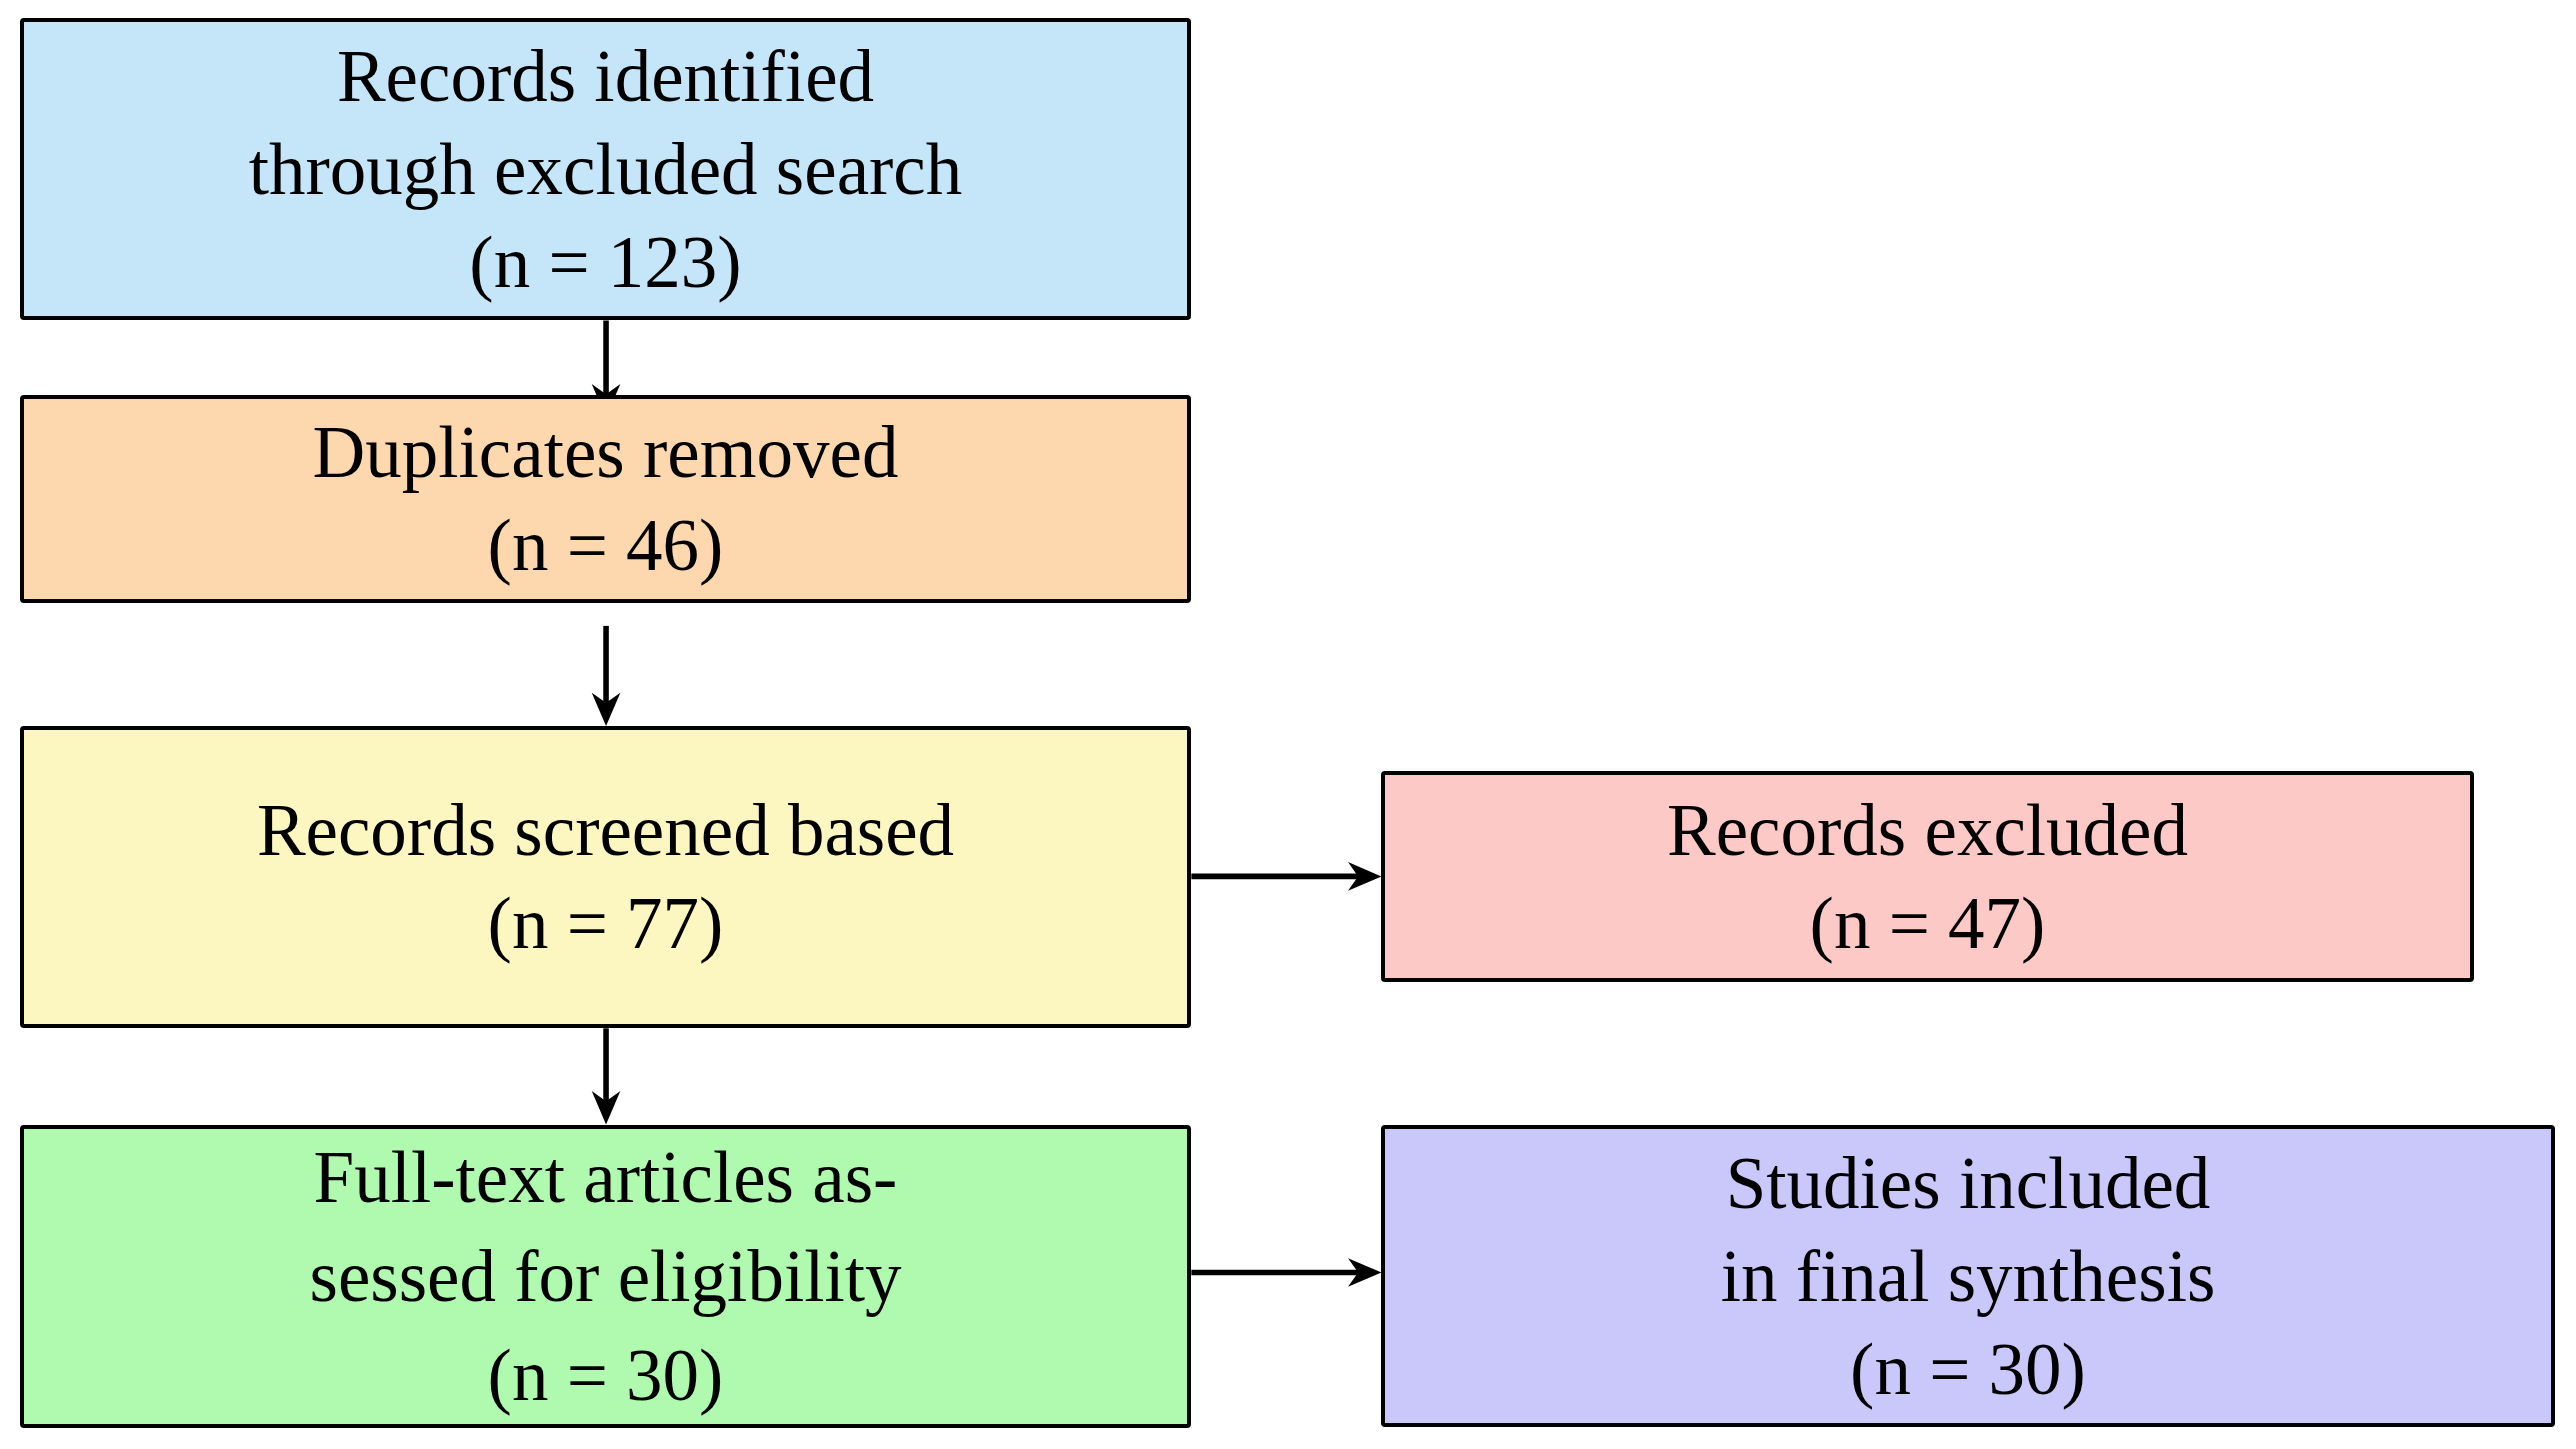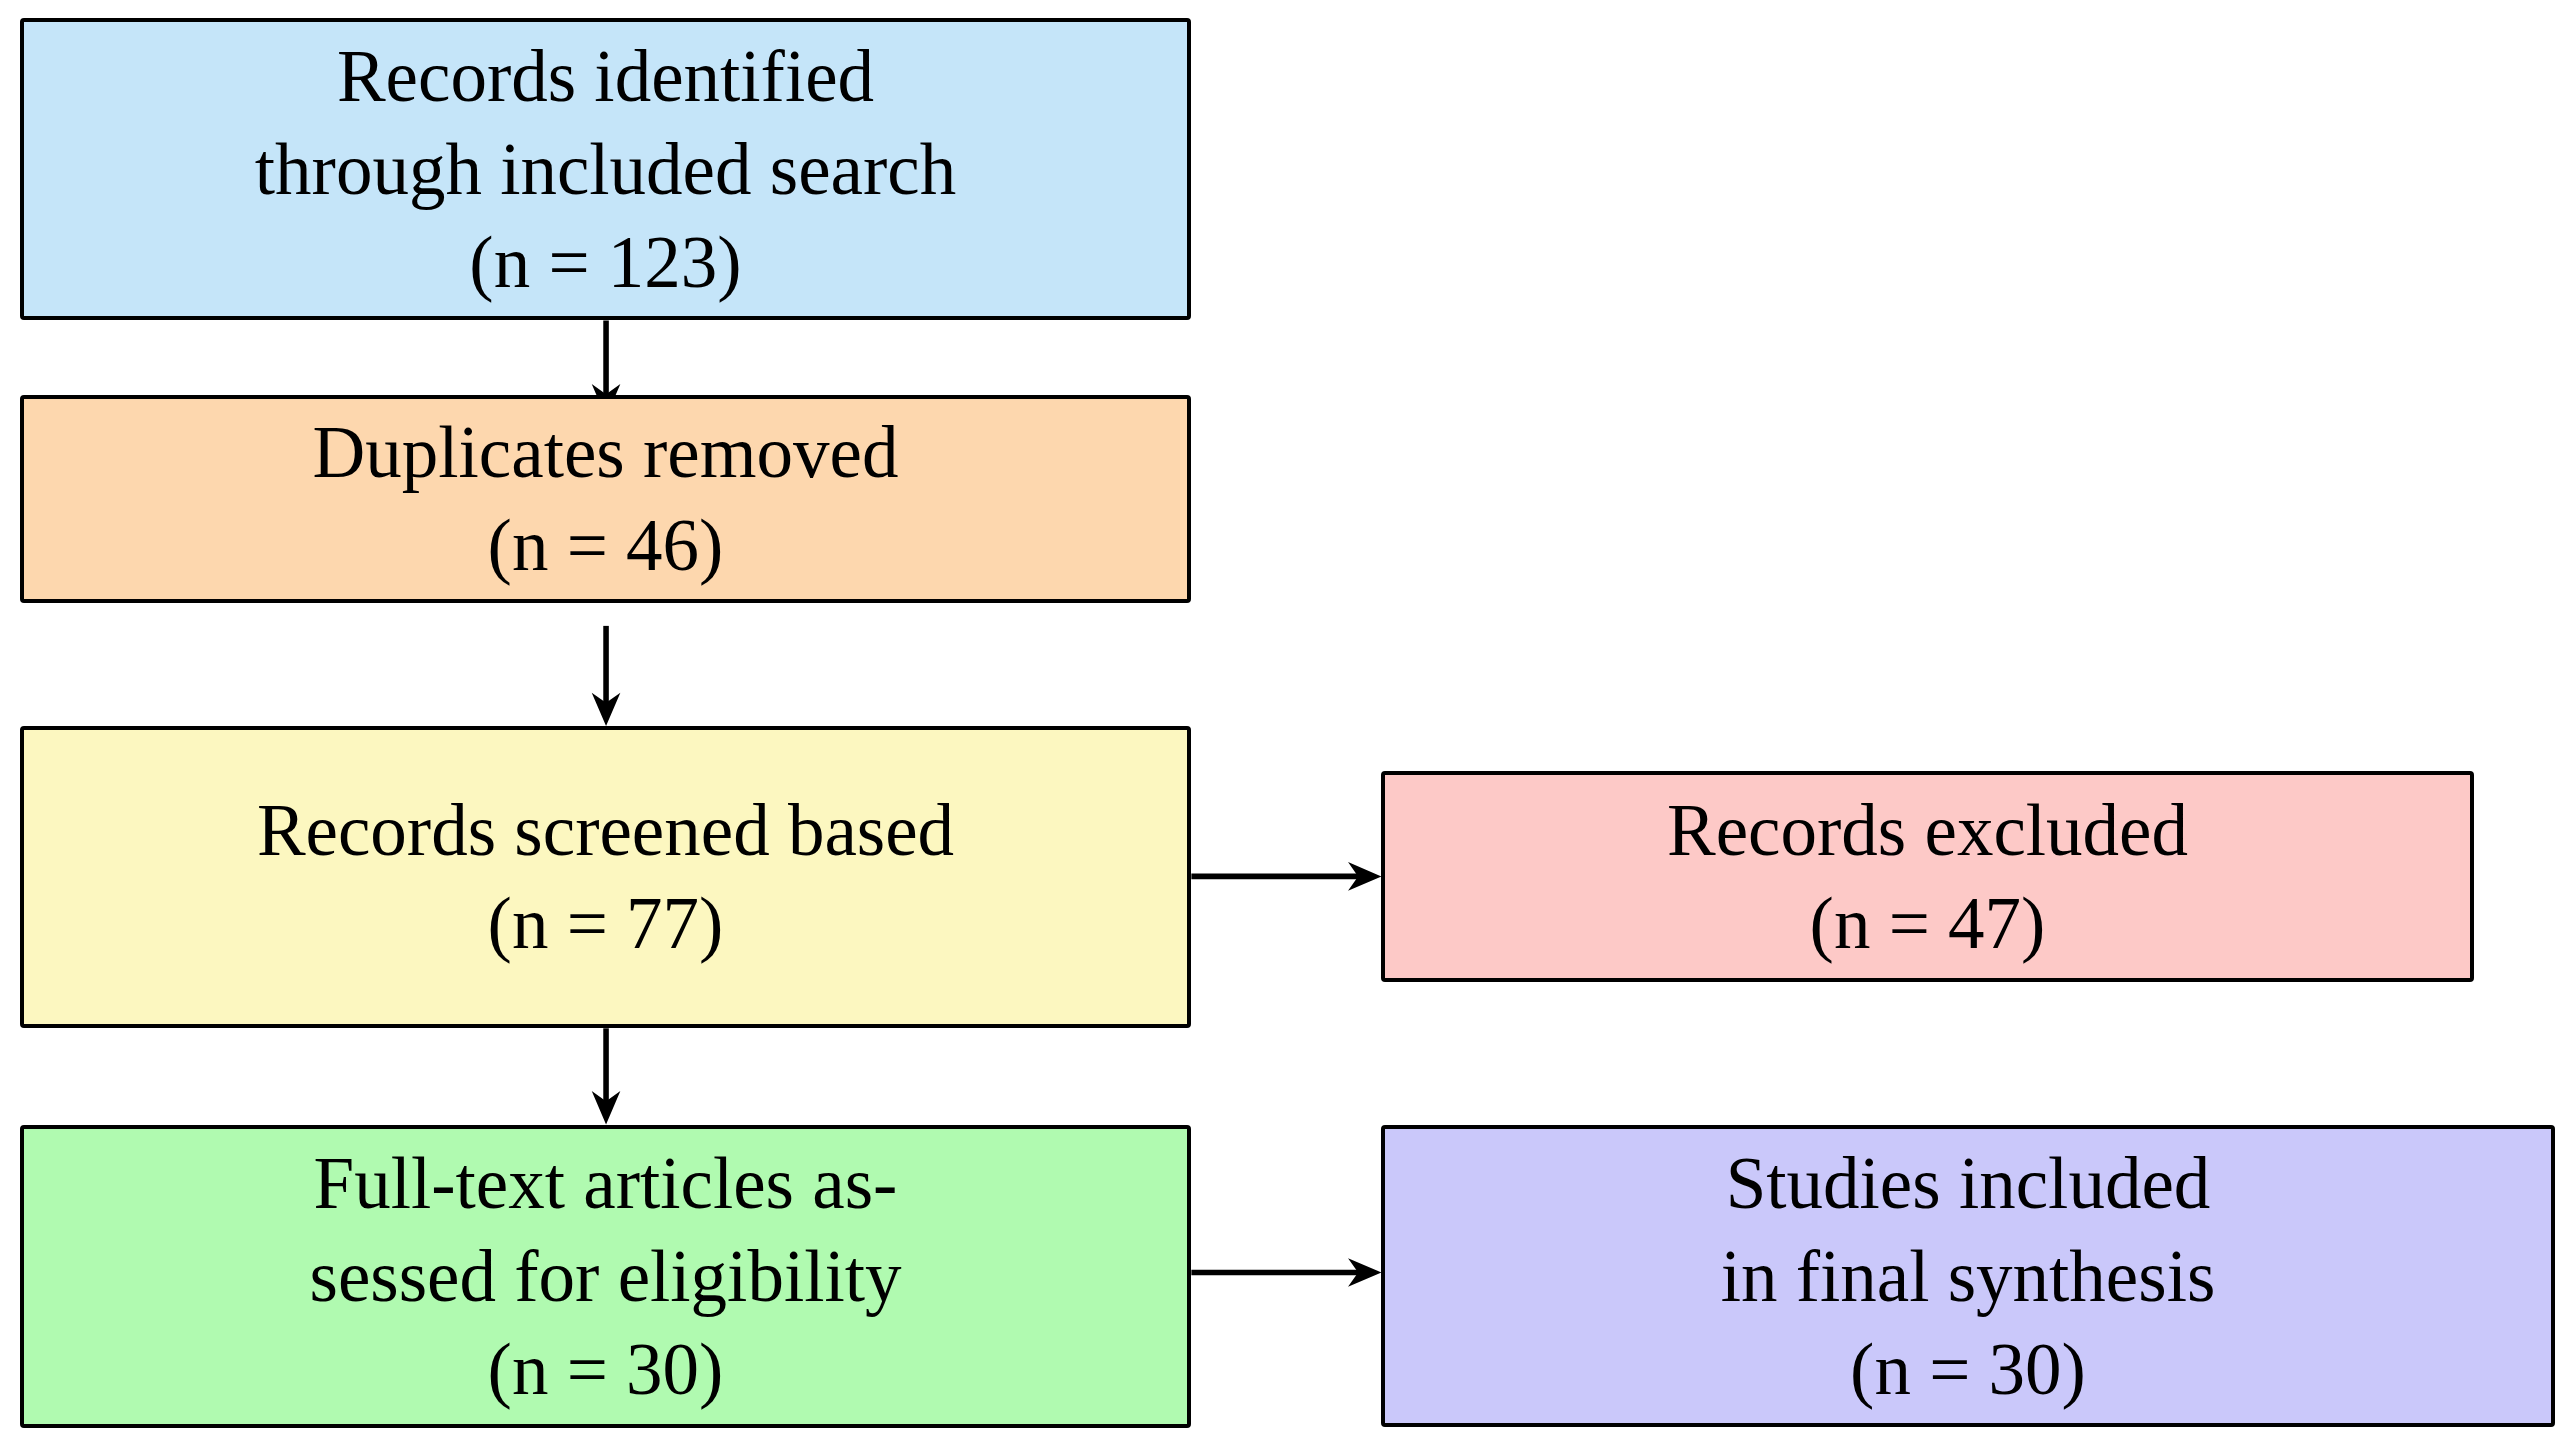--- a/index.html
+++ b/index.html
@@ -42,21 +42,21 @@
     justify-content: center;
     align-items: center;
     text-align: center;
     font-size: 73px;
     line-height: 93px;
   }
   .n-identified { left: 20px;   top: 18.3px;   width: 1171px; height: 302px; }
   .n-duplicates { left: 20px;   top: 395px;  width: 1171px; height: 208px; }
   .n-screened   { left: 20px;   top: 726px;  width: 1171px; height: 302px; }
   .n-excluded   { left: 1381px; top: 771px;  width: 1093px; height: 211px; }
-  .n-fulltext   { left: 20px;   top: 1125px; width: 1171px; height: 303px; }
+  .n-fulltext   { left: 20px;   top: 1125px; width: 1171px; height: 303px; gap: 6px; }
   .n-included   { left: 1381px; top: 1125px; width: 1174px; height: 302px; }
   .box .line { white-space: nowrap; }
 </style>
 </head>
 <body>
 
 <div class="canvas">
 
   <svg class="arrows" viewBox="0 0 3239 1822" xmlns="http://www.w3.org/2000/svg">
 
@@ -71,21 +71,21 @@
 
     <line x1="1498" y1="1102" x2="1709" y2="1102" style="stroke: rgb(0, 0, 0);"></line>
     <path d="M1737,1102 L1695,1084 L1707.6,1102 L1695,1120 Z" style="fill: rgb(0, 0, 0);"></path>
 
     <line x1="1498" y1="1600" x2="1709" y2="1600" style="stroke: rgb(0, 0, 0);"></line>
     <path d="M1737,1600 L1695,1582 L1707.6,1600 L1695,1618 Z" style="fill: rgb(0, 0, 0);"></path>
   </svg>
 
   <div class="box n-identified" style="background-color: rgb(197, 229, 249);">
     <div class="line">Records identified</div>
-    <div class="line">through included search</div>
+    <div class="line">through excluded search</div>
     <div class="line">(n = 123)</div>
   </div>
 
   <div class="box n-duplicates" style="background-color: rgb(253, 215, 174);">
     <div class="line">Duplicates removed</div>
     <div class="line">(n = 46)</div>
   </div>
 
   <div class="box n-screened" style="background-color: rgb(252, 247, 192);">
     <div class="line">Records screened based</div>

